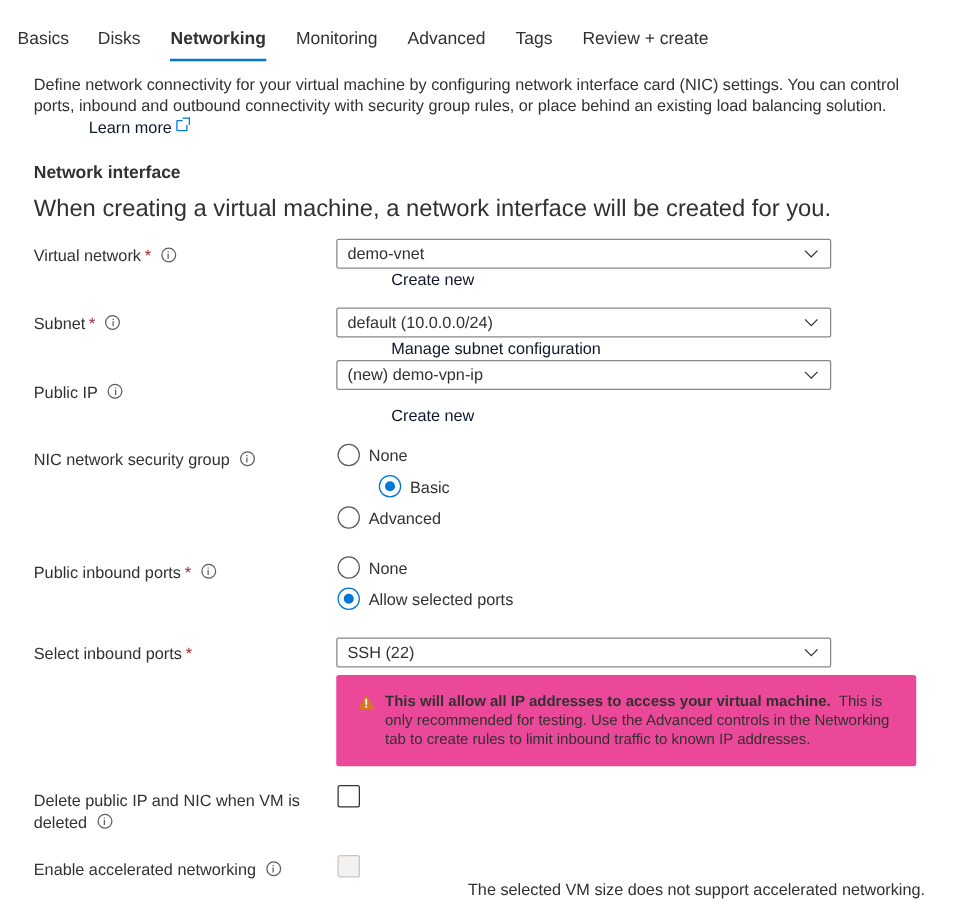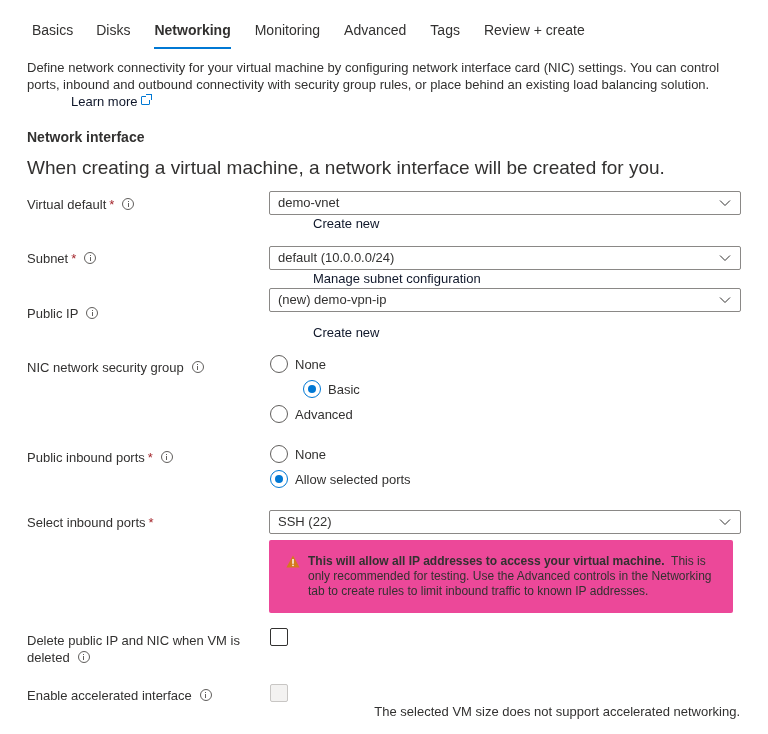--- a/index.html
+++ b/index.html
@@ -1,39 +1,39 @@
 <!DOCTYPE html>
 <html><head>
 <meta charset="utf-8">
 <style>
   * { box-sizing: border-box; margin: 0; padding: 0; }
   html, body { width: 768px; height: 734px; background: #ffffff; overflow: hidden; }
   body { font-family: "Liberation Sans", "DejaVu Sans", sans-serif; color: #323130; font-size: 13px; position: relative; }
 
-  .tabs { position: absolute; top: 18px; left: 32px; display: flex; height: 28px; justify-content: space-between; }
+  .tabs { position: absolute; top: 18px; left: 14px; display: flex; height: 28px; justify-content: space-between; }
   .tab { font-size: 14px; color: #323130; margin-right: 24px; position: relative; cursor: pointer; line-height: 24px; white-space: nowrap; }
   .tab.active { font-weight: bold; }
   .tab.active::after { content: ""; position: absolute; left: 0; right: 0; bottom: -3px; height: 2px; background: #0078d4; }
   .tab:nth-child(1) { margin-right: 23px; }
 
   .intro { position: absolute; top: 59px; left: 27px; width: 720px; font-size: 13px; line-height: 17px; color: #323130; }
   .link { color: #0f172a; cursor: pointer; text-decoration: none; margin-left: 44px; }
   .ext-icon { display: inline-block; width: 9px; height: 9px; border: 1px solid #0078d4; border-radius: 1px; margin-left: 4px; position: relative; vertical-align: 1px; }
   .ext-icon::after { content: ""; position: absolute; top: -3px; right: -3px; width: 5px; height: 5px; border-top: 1px solid #0078d4; border-right: 1px solid #0078d4; background: #fff; }
 
   .section-title { position: absolute; top: 129px; left: 27px; font-size: 14px; font-weight: bold; color: #323130; }
   .section-desc { position: absolute; top: 157px; left: 27px; font-size: 19px; color: #323130; }
 
   .label { position: absolute; left: 27px; font-size: 13px; color: #323130; line-height: 17px; }
   .req { color: #a4262c; margin-left: 3px; }
   .info-icon { display: inline-block; width: 12px; height: 12px; border: 1px solid #605e5c; border-radius: 50%; margin-left: 8px; position: relative; vertical-align: -1px; }
   .info-icon::before { content: ""; position: absolute; left: 4.5px; top: 2px; width: 1px; height: 1px; background: #605e5c; }
   .info-icon::after { content: ""; position: absolute; left: 4.5px; top: 4px; width: 1px; height: 4px; background: #605e5c; }
 
-  .select { position: absolute; left: 269px; width: 472px; height: 24px; border: 1px solid #8a8886; border-radius: 2px; background: #fff; cursor: pointer; }
+  .select { position: absolute; left: 269px; width: 396px; height: 24px; border: 1px solid #8a8886; border-radius: 2px; background: #fff; cursor: pointer; }
   .select-value { position: absolute; left: 8px; top: 3px; font-size: 13px; color: #323130; }
   .chev { position: absolute; right: 9px; top: 5px; width: 12px; height: 12px; }
   .sublink { position: absolute; left: 269px; font-size: 13px; }
 
   .radio-row { position: absolute; left: 270px; display: flex; align-items: center; cursor: pointer; }
   .radio { width: 18px; height: 18px; border: 1px solid #605e5c; border-radius: 50%; position: relative; background: #fff; }
   .radio.checked { border-color: #0078d4; }
   .radio.checked::after { content: ""; position: absolute; left: 4px; top: 4px; width: 8px; height: 8px; border-radius: 50%; background: #0078d4; }
   .radio-label { margin-left: 7px; font-size: 13px; color: #323130; }
 
@@ -62,21 +62,21 @@
 
 <div class="intro">
   <span>Define network connectivity for your virtual machine by configuring network interface card (NIC) settings. You can control ports, inbound and outbound connectivity with security group rules, or place behind an existing load balancing solution.</span><br>
   <a class="link"><span>Learn more</span><span class="ext-icon"></span></a>
 </div>
 
 <div class="section-title">Network interface</div>
 <div class="section-desc">When creating a virtual machine, a network interface will be created for you.</div>
 
 <div class="label" style="top:196px;">
-  <span>Virtual default</span><span class="req">*</span><span class="info-icon"></span>
+  <span>Virtual network</span><span class="req">*</span><span class="info-icon"></span>
 </div>
 <div class="select" style="top:191px;">
   <span class="select-value">demo-vnet</span>
   <svg class="chev" viewBox="0 0 12 12">
       <path d="M1 3.5 L6 8.5 L11 3.5" fill="none" stroke="#323130" stroke-width="1"></path>
     </svg>
 </div>
 <a class="link sublink" style="top:216px;">Create new</a>
 
 <div class="label" style="top:250px;">
@@ -148,16 +148,16 @@
   <div class="warn-text"><b>This will allow all IP addresses to access your virtual machine.</b>&nbsp; <span>This is only recommended for testing.  Use the Advanced controls in the Networking tab to create rules to limit inbound traffic to known IP addresses.</span></div>
 </div>
 
 <div class="label" style="top:632px;">
   <span>Delete public IP and NIC when VM is</span><br>
   <span>deleted</span><span class="info-icon"></span>
 </div>
 <div class="checkbox" style="top:628px;"></div>
 
 <div class="label" style="top:687px;">
-  <span>Enable accelerated interface</span><span class="info-icon"></span>
+  <span>Enable accelerated networking</span><span class="info-icon"></span>
 </div>
 <div class="checkbox disabled" style="top:684px;"></div>
 <div class="note">The selected VM size does not support accelerated networking.</div>
 
 </body></html>

